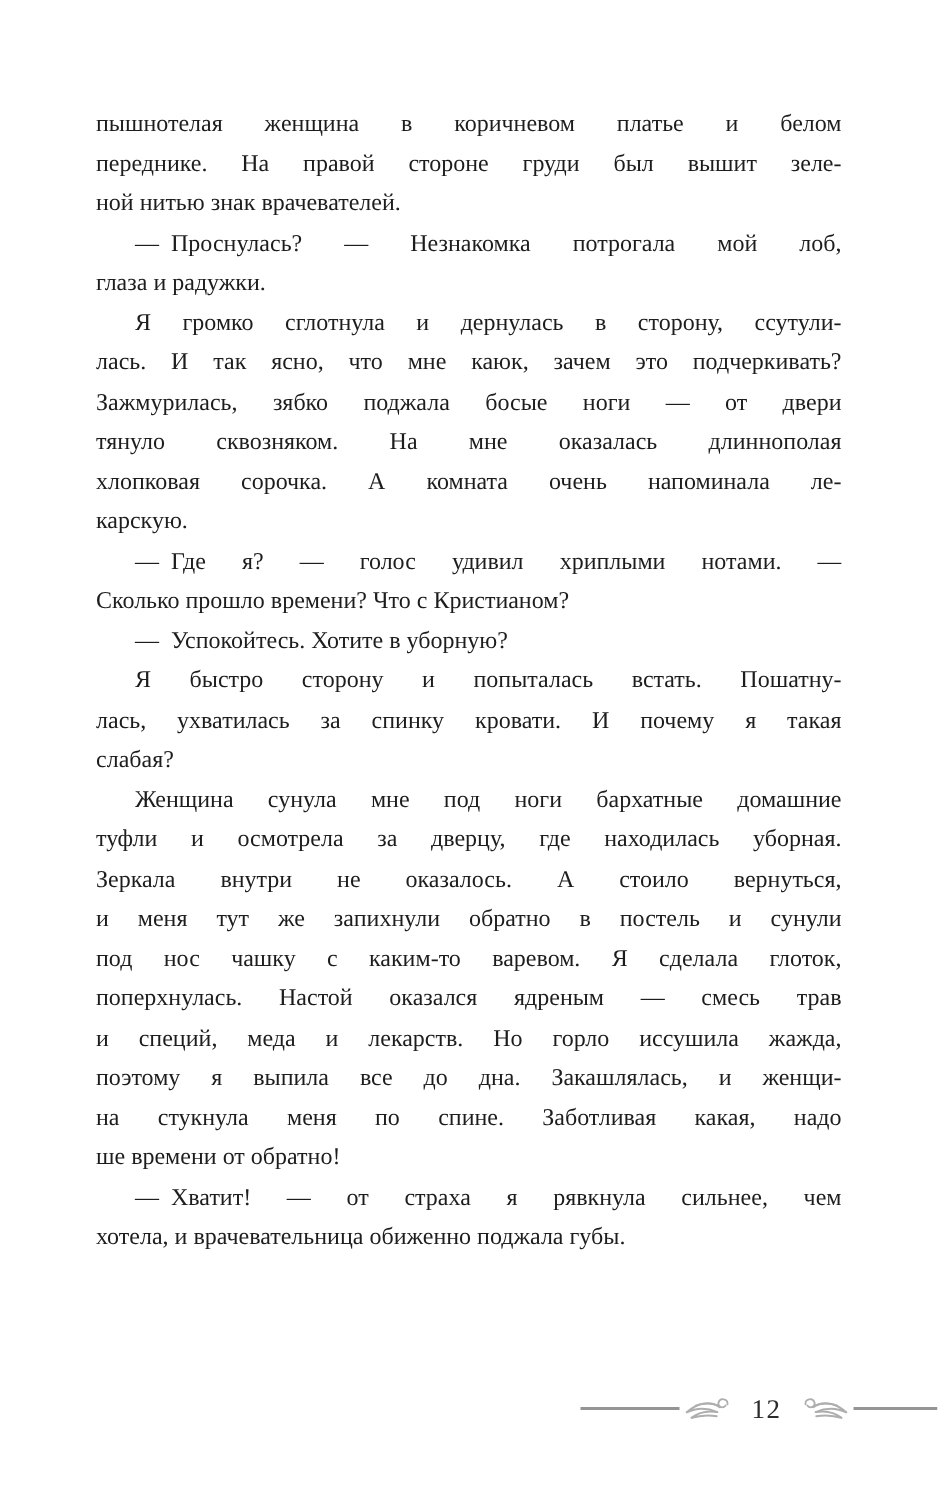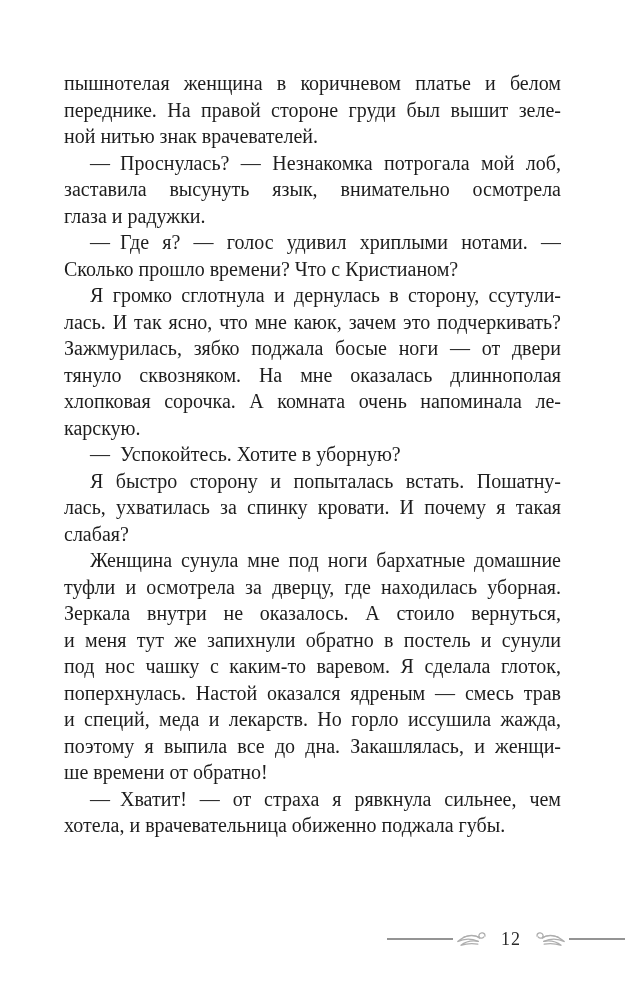--- a/index.html
+++ b/index.html
@@ -10,21 +10,21 @@
     background: #ffffff;
     overflow: hidden;
     font-family: "Liberation Serif", "DejaVu Serif", serif;
   }
   .text-block {
     position: absolute;
     left: 64px;
     top: 70px;
     width: 497px;
     color: #1d1d1d;
-    font-size: 20px;
+    font-size: 16px;
   }
   .para { margin: 0; }
   .line {
     height: 26.5px;
     line-height: 26.5px;
     overflow: hidden;
     text-align: justify;
     text-align-last: justify;
     -moz-text-align-last: justify;
   }
@@ -72,52 +72,52 @@
 <div class="page">
 
   <div class="text-block">
       <div class="para">
         <div class="line">пышнотелая женщина в коричневом платье и белом</div>
         <div class="line">переднике. На правой стороне груди был вышит зеле-</div>
         <div class="line last">ной нитью знак врачевателей.</div>
       </div>
       <div class="para">
         <div class="line indent">— Проснулась? — Незнакомка потрогала мой лоб,</div>
-        <div class="line">заставила высунуть язык, внимательно осмотрела</div>
         <div class="line last">глаза и радужки.</div>
-      </div>
-      <div class="para">
-        <div class="line indent">— Где я? — голос удивил хриплыми нотами. —</div>
-        <div class="line last">Сколько прошло времени? Что с Кристианом?</div>
       </div>
       <div class="para">
         <div class="line indent">Я громко сглотнула и дернулась в сторону, ссутули-</div>
         <div class="line">лась. И так ясно, что мне каюк, зачем это подчеркивать?</div>
         <div class="line">Зажмурилась, зябко поджала босые ноги — от двери</div>
         <div class="line">тянуло сквозняком. На мне оказалась длиннополая</div>
         <div class="line">хлопковая сорочка. А комната очень напоминала ле-</div>
         <div class="line last">карскую.</div>
+      </div>
+      <div class="para">
+        <div class="line indent">— Где я? — голос удивил хриплыми нотами. —</div>
+        <div class="line last">Сколько прошло времени? Что с Кристианом?</div>
       </div>
       <div class="para">
         <div class="line last indent">— Успокойтесь. Хотите в уборную?</div>
       </div>
       <div class="para">
         <div class="line indent">Я быстро сторону и попыталась встать. Пошатну-</div>
         <div class="line">лась, ухватилась за спинку кровати. И почему я такая</div>
         <div class="line last">слабая?</div>
       </div>
       <div class="para">
         <div class="line indent">Женщина сунула мне под ноги бархатные домашние</div>
         <div class="line">туфли и осмотрела за дверцу, где находилась уборная.</div>
         <div class="line">Зеркала внутри не оказалось. А стоило вернуться,</div>
         <div class="line">и меня тут же запихнули обратно в постель и сунули</div>
         <div class="line">под нос чашку с каким-то варевом. Я сделала глоток,</div>
         <div class="line">поперхнулась. Настой оказался ядреным — смесь трав</div>
         <div class="line">и специй, меда и лекарств. Но горло иссушила жажда,</div>
         <div class="line">поэтому я выпила все до дна. Закашлялась, и женщи-</div>
+        <div class="line">на стукнула меня по спине. Заботливая какая, надо</div>
         <div class="line last">ше времени от обратно!</div>
       </div>
       <div class="para">
         <div class="line indent">— Хватит! — от страха я рявкнула сильнее, чем</div>
         <div class="line last">хотела, и врачевательница обиженно поджала губы.</div>
       </div>
     </div>
 
   <div class="footer">
     <div class="rule"></div>

